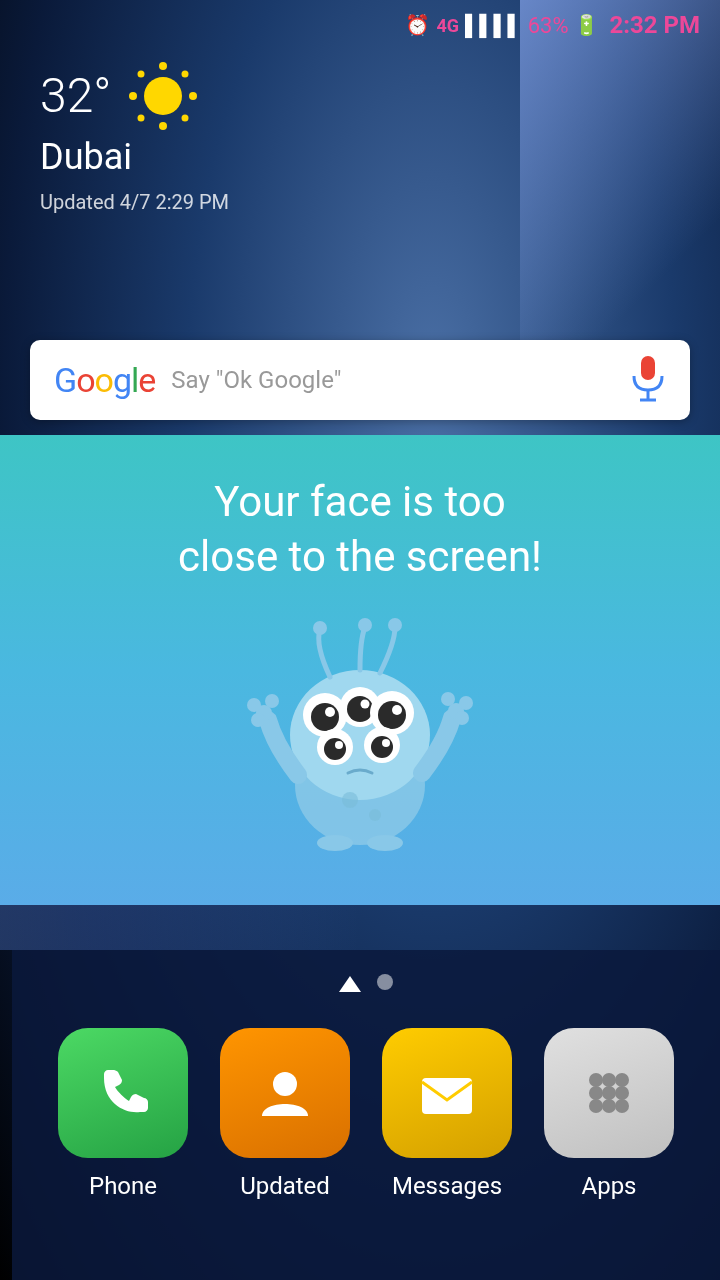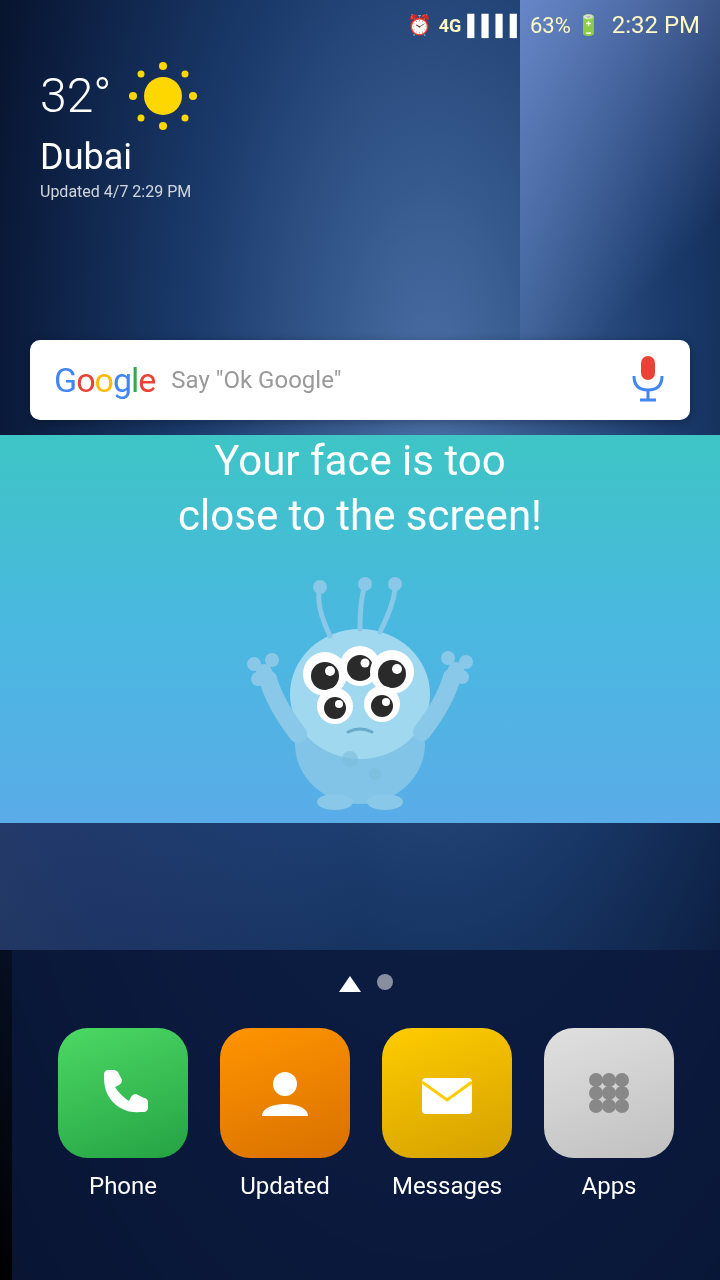--- a/index.html
+++ b/index.html
@@ -48,21 +48,21 @@
 
     .status-icons {
       display: flex;
       align-items: center;
       gap: 6px;
       color: white;
       font-size: 22px;
     }
 
     .status-text {
-      color: #fef9c3;
+      color: #ec4899;
       font-size: 22px;
       font-weight: 400;
     }
 
     
     .weather-widget {
       position: absolute;
       top: 60px;
       left: 40px;
       z-index: 10;
@@ -81,23 +81,23 @@
       line-height: 1;
     }
 
     .weather-city {
       font-size: 36px;
       font-weight: 400;
       margin-top: 4px;
     }
 
     .weather-updated {
-      font-size: 16px;
+      font-size: 20px;
       color: rgba(255,255,255,0.8);
-      margin-top: 4px;
+      margin-top: 12px;
     }
 
     
     .google-bar {
       position: absolute;
       top: 340px;
       left: 30px;
       right: 30px;
       height: 80px;
       background: white;
@@ -126,21 +126,21 @@
       font-size: 24px;
       color: #999;
     }
 
     
     .notification-card {
       position: absolute;
       top: 435px;
       left: 0;
       right: 0;
-      height: 388px;
+      height: 470px;
       background: linear-gradient(180deg, #3ec5c5 0%, #4ab8e0 50%, #5aace8 100%);
       z-index: 20;
       display: flex;
       flex-direction: column;
       align-items: center;
       justify-content: center;
       padding: 30px;
     }
 
     .notification-text {
@@ -284,21 +284,21 @@
 
     <span style="font-size:20px;">⏰</span>
 
     <span class="status-text" style="font-size:18px; font-weight:bold;">4G</span>
 
     <span style="font-size:20px;">▌▌▌▌</span>
 
     <span class="status-text">63%</span>
     <span style="font-size:20px;">🔋</span>
 
-    <span class="status-text" style="font-size:24px; font-weight:400; margin-left:4px;">2:32 PM</span>
+    <span class="status-text" style="font-size:24px; font-weight:700; margin-left:4px;">2:32 PM</span>
   </div>
 </div>
 
 <div class="weather-widget">
   <div class="weather-row">
     <span class="weather-temp">32°</span>
 
     <div class="sun-wrapper">
       <div class="sun-body"></div>
       <svg class="sun-rays" viewBox="0 0 72 72">

